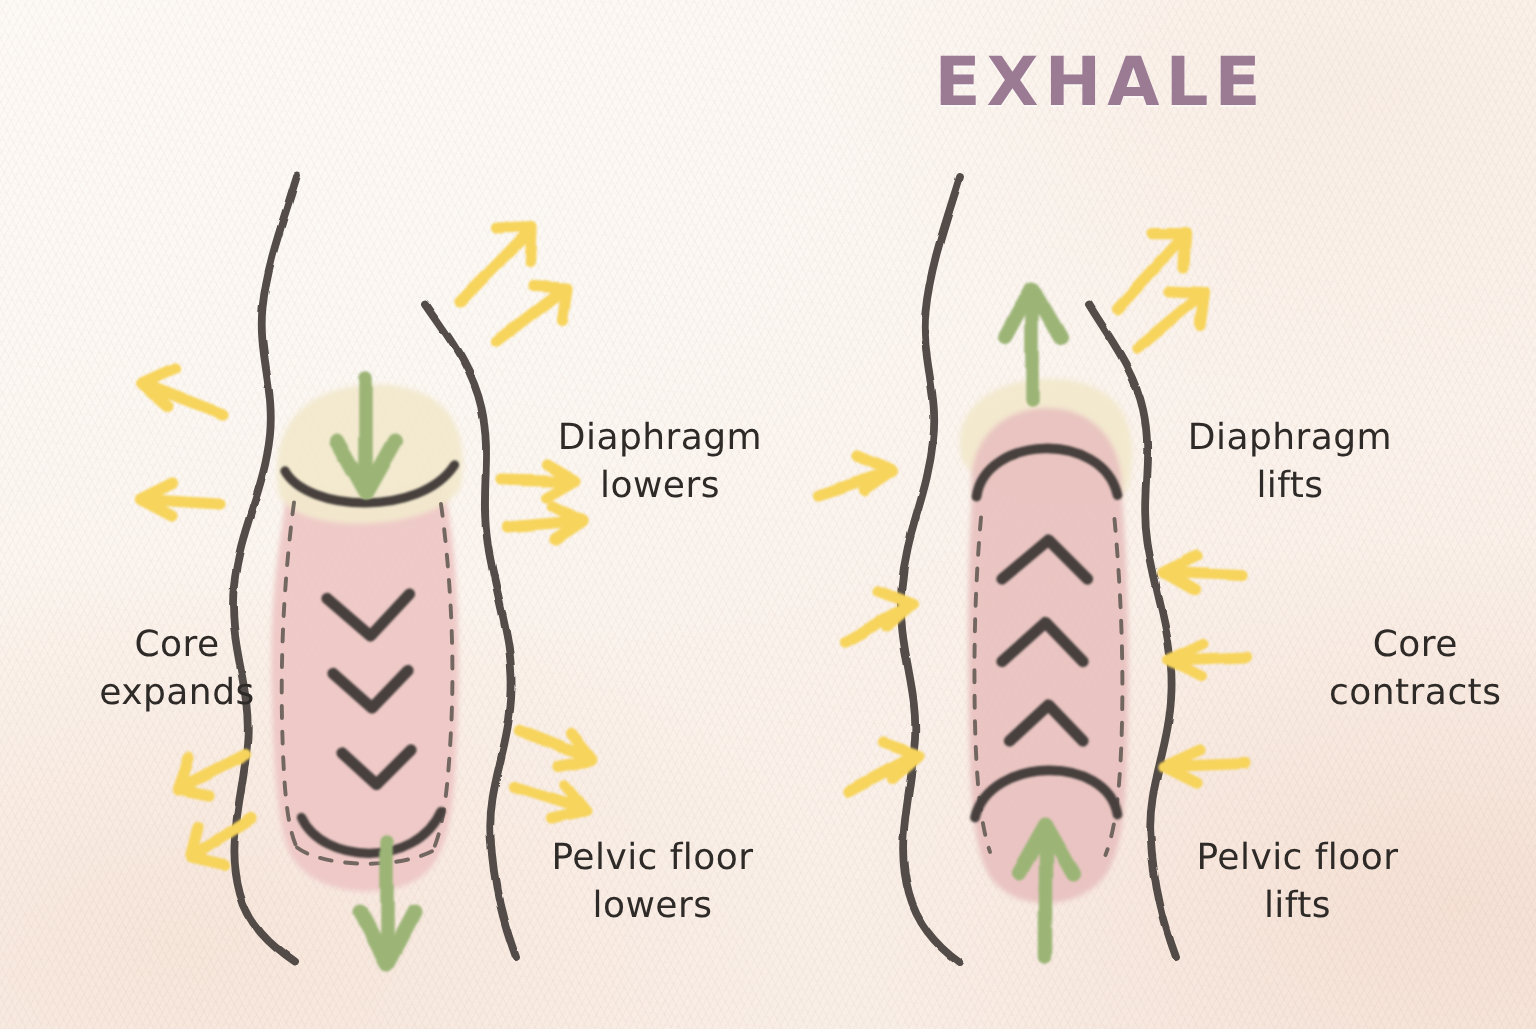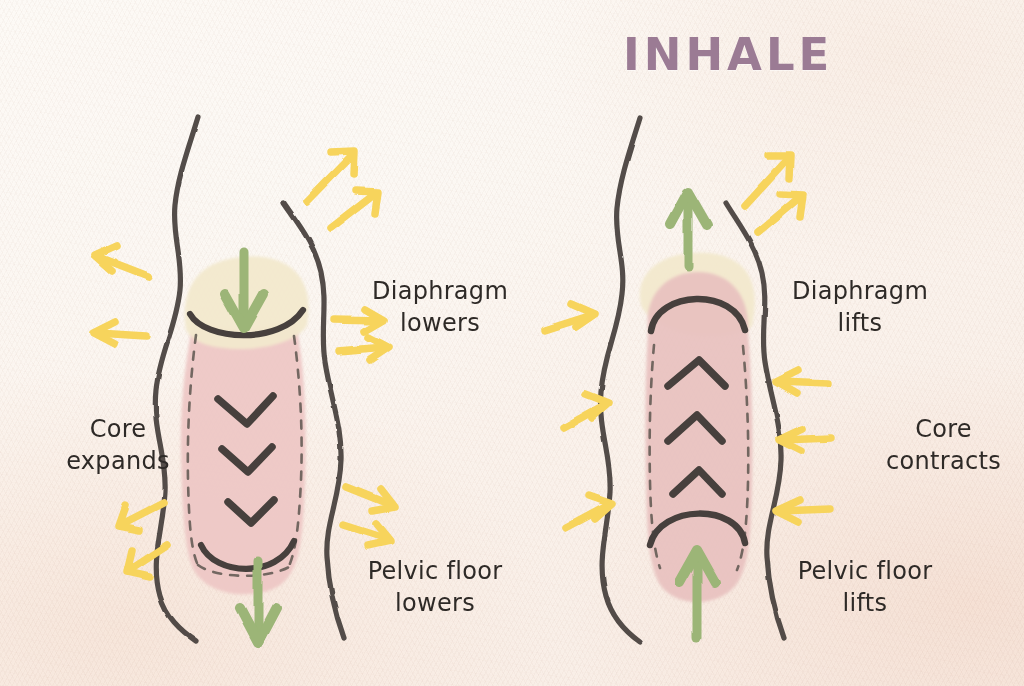--- a/index.html
+++ b/index.html
@@ -301,21 +301,21 @@
         </g>
         <g>
           <path d="M830,509 L779,511" stroke-width="7.5"></path>
           <path d="M800,500 L776,511 L798,522" stroke-width="7.5"></path>
         </g>
       </g>
     </g>
   </svg>
 
 
-  <div class="title" id="title-exhale">INHALE</div>
+  <div class="title" id="title-exhale">EXHALE</div>
 
   <div class="label" id="lbl-diaphragm-lowers">Diaphragm
 lowers</div>
 
   <div class="label" id="lbl-core-expands">Core
 expands</div>
 
   <div class="label" id="lbl-pelvic-lowers">Pelvic floor
 lowers</div>
 

